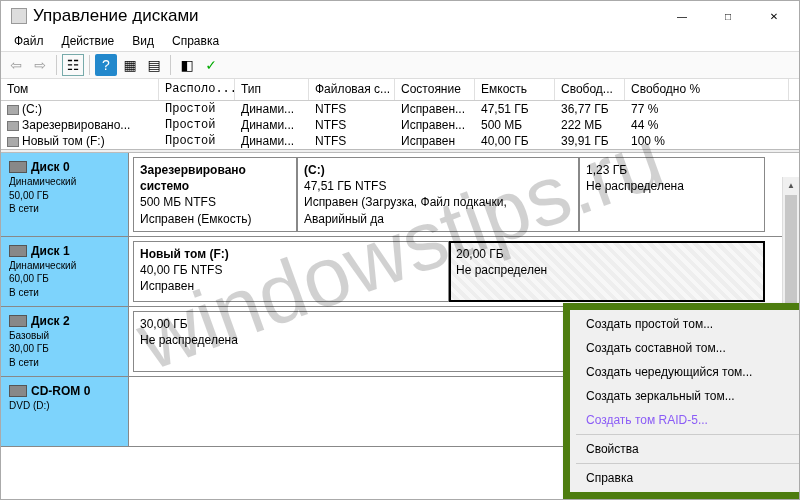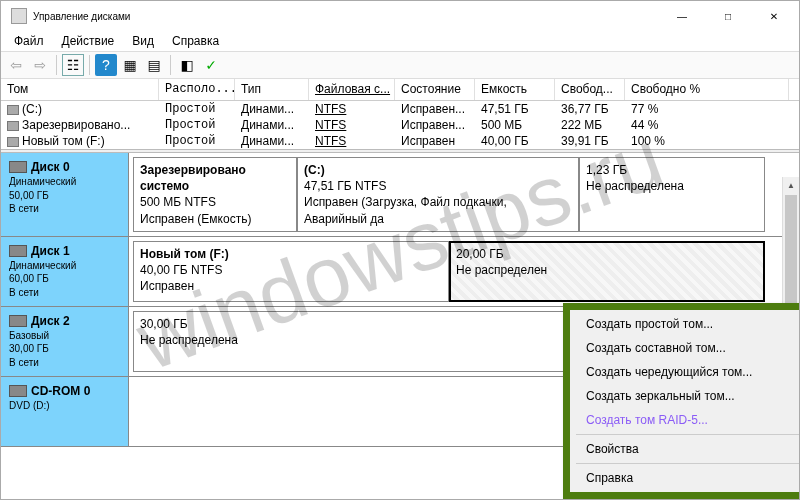--- a/index.html
+++ b/index.html
@@ -1,32 +1,32 @@
 <!DOCTYPE html>
 <html><head>
 <meta charset="utf-8">
 <style>
 * { box-sizing: border-box; margin: 0; padding: 0; font-family: 'Segoe UI', Tahoma, sans-serif; font-size: 12px; }
 body { background: #fff; width: 800px; height: 500px; overflow: hidden; position: relative; border: 1px solid #aaa; }
 .titlebar { height: 30px; background: #fff; display: flex; align-items: center; padding: 0 2px; }
 .titlebar-icon { width: 16px; height: 16px; margin: 0 6px 0 8px; background: #ddd; border: 1px solid #999; }
-.titlebar-title { flex: 1; font-size: 10px; }
+.titlebar-title { flex: 1; font-size: 17px; }
 .win-btn { width: 46px; height: 30px; display: flex; align-items: center; justify-content: center; font-family: Arial; font-size: 10px; color: #000; }
 .menubar { height: 20px; display: flex; align-items: center; padding: 0 4px; gap: 0; }
 .menu-item { padding: 2px 9px; font-size: 12px; }
 .toolbar { height: 28px; border-top: 1px solid #ddd; border-bottom: 1px solid #ddd; display: flex; align-items: center; padding: 0 4px; gap: 2px; background: #fafafa; }
 .tool-btn { width: 22px; height: 22px; border: 1px solid transparent; display: flex; align-items: center; justify-content: center; font-size: 14px; }
 .tool-sep { width: 1px; height: 20px; background: #ccc; margin: 0 3px; }
 .table-head { height: 22px; display: flex; border-bottom: 1px solid #ccc; background: #fff; }
 .th { border-right: 1px solid #e0e0e0; padding: 3px 6px; font-size: 12px; white-space: nowrap; overflow: hidden; }
 .table-body { background: #fff; }
 .tr { display: flex; height: 16px; align-items: center; }
 .td { padding: 0 6px; font-size: 12px; white-space: nowrap; overflow: hidden; }
 .vol-icon { width: 12px; height: 10px; display: inline-block; margin-right: 3px; vertical-align: middle; }
-.col0 { width: 158px; } .col1 { width: 76px; font-family: Liberation Mono, monospace; } .col2 { width: 74px; } .col3 { width: 86px; text-decoration: underline; }
+.col0 { width: 158px; } .col1 { width: 76px; font-family: Liberation Mono, monospace; } .col2 { width: 74px; } .col3 { width: 86px; }
 .col4 { width: 80px; } .col5 { width: 80px; } .col6 { width: 70px; } .col7 { width: 164px; }
 .splitter { height: 4px; background: #f0f0f0; border-top: 1px solid #bbb; border-bottom: 1px solid #bbb; }
 .disk-pane { overflow-y: auto; height: 330px; }
 .disk-row { display: flex; border-bottom: 1px solid #888; min-height: 70px; }
 .disk-label { width: 128px; border-right: 1px solid #888; padding: 6px 8px; background: #7dd3fc; }
 .disk-label .dname { font-weight: bold; font-size: 12px; display: flex; align-items: center; gap: 4px; }
 .disk-label div { font-size: 10px; line-height: 1.35; }
 .disk-icon { width: 18px; height: 12px; background: #888; border: 1px solid #555; display: inline-block; }
 .disk-parts { flex: 1; display: flex; padding: 4px; gap: 0; }
 .partition { border: 1px solid #888; display: flex; flex-direction: row; }

